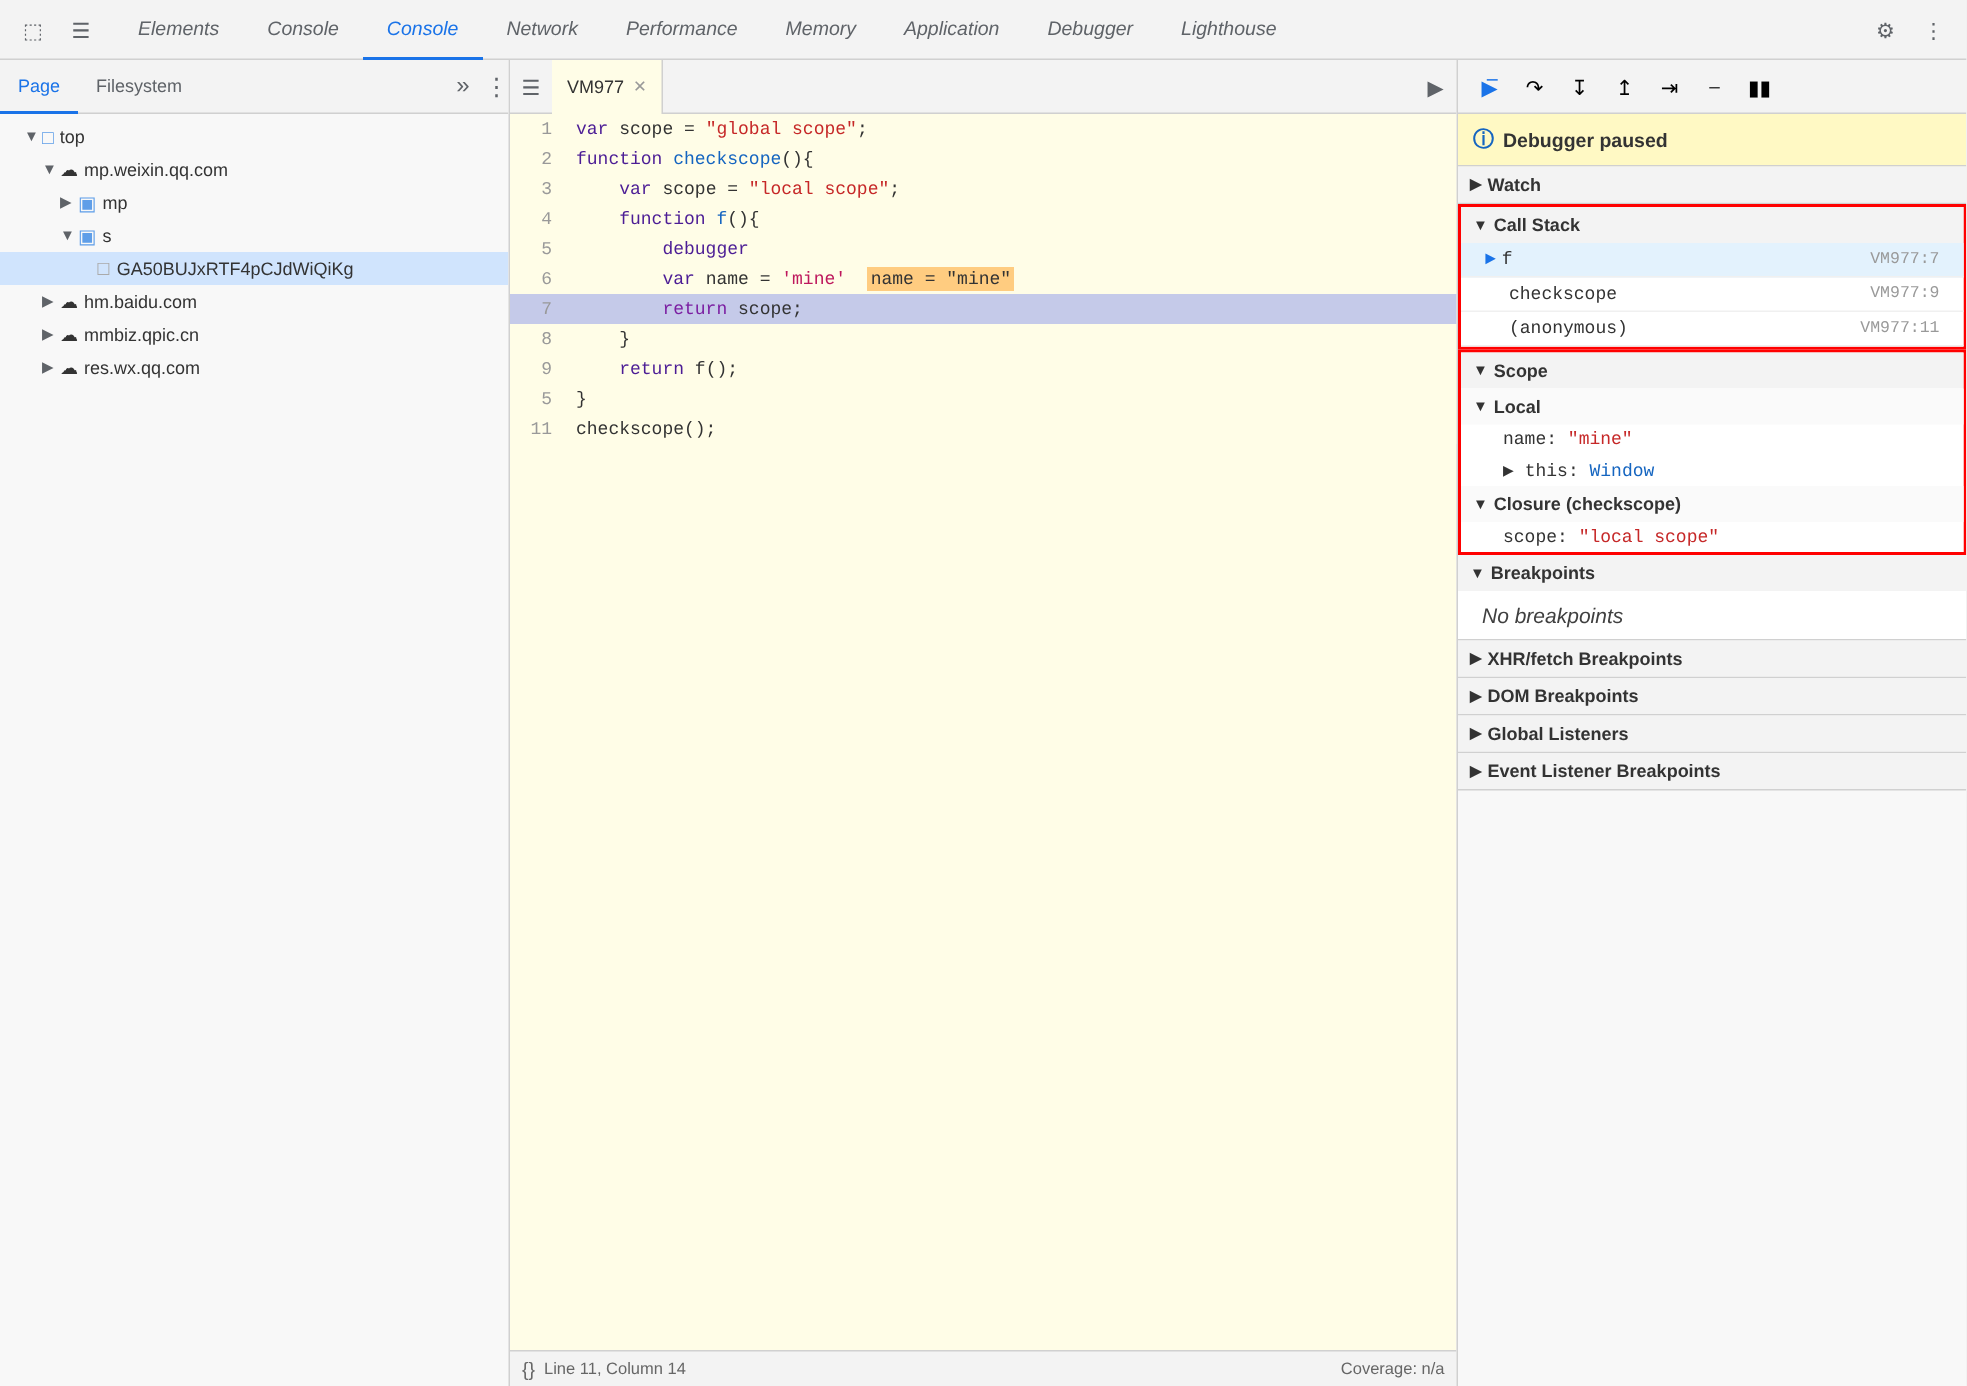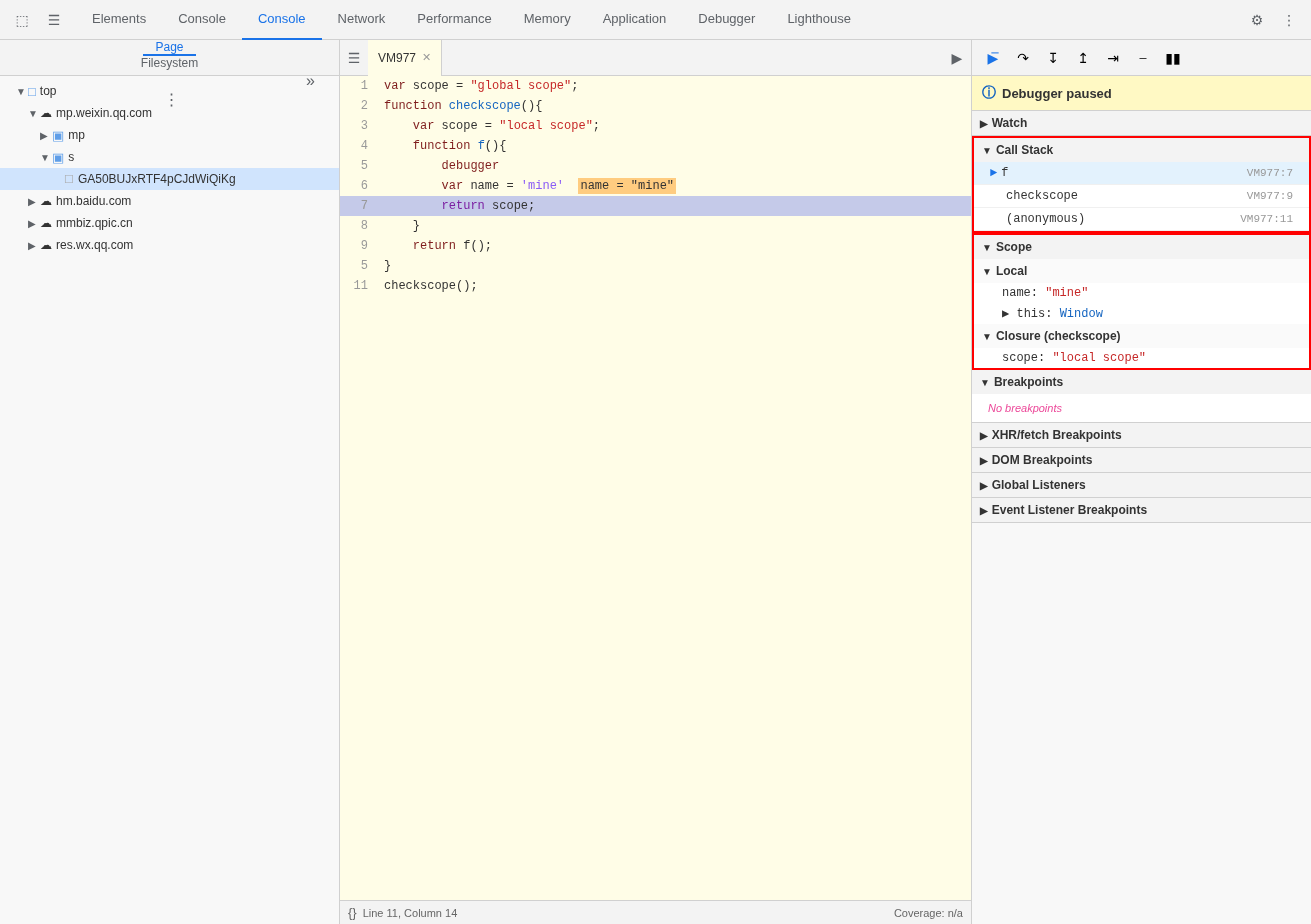--- a/index.html
+++ b/index.html
@@ -9,21 +9,21 @@
     .devtools-toolbar {
       display: flex; align-items: center; height: 40px;
       background: #f3f3f3; border-bottom: 1px solid #d0d0d0;
       padding: 0 8px; gap: 0;
     }
     .toolbar-icons { display: flex; align-items: center; gap: 4px; margin-right: 8px; }
     .toolbar-icon-btn {
       width: 28px; height: 28px; display: flex; align-items: center; justify-content: center;
       cursor: pointer; border-radius: 3px; border: none; background: transparent; font-size: 14px; color: #5f6368;
     }
-    .nav-tabs { display: flex; align-items: stretch; height: 40px; flex: 1; }
+    .nav-tabs { display: flex; align-items: stretch; height: 40px; flex: 1; font-style: italic; }
     .nav-tab {
       display: flex; align-items: center; padding: 0 16px; cursor: pointer;
       font-size: 13px; color: #5f6368; border-bottom: 2px solid transparent;
       white-space: nowrap; position: relative;
     }
     .nav-tab.active { color: #1a73e8; border-bottom: 2px solid #1a73e8; }
     .toolbar-right { display: flex; align-items: center; gap: 4px; margin-left: auto; }
 
     
     .main-layout { display: flex; height: calc(924px - 40px); }
@@ -32,22 +32,21 @@
     .left-sidebar {
       width: 340px; min-width: 340px; background: #f8f8f8;
       border-right: 1px solid #d0d0d0; display: flex; flex-direction: column;
       overflow: hidden;
     }
 
     
     .sidebar-tabs {
       display: flex; align-items: center; height: 36px;
       border-bottom: 1px solid #d0d0d0; background: #f3f3f3;
-      padding: 0 18px;
-      flex-direction: column;
+      padding: 0 0;
     }
     .sidebar-tab {
       padding: 0 12px; height: 36px; display: flex; align-items: center;
       cursor: pointer; font-size: 12px; color: #5f6368; border-bottom: 2px solid transparent;
     }
     .sidebar-tab.active { color: #1a73e8; border-bottom: 2px solid #1a73e8; }
     .sidebar-tab-more { margin-left: auto; cursor: pointer; color: #5f6368; font-size: 16px; padding: 0 6px; }
 
     
     .file-tree { flex: 1; overflow-y: auto; padding: 4px 0; }
@@ -93,23 +92,23 @@
     .line-content {
       padding: 0 8px; font-size: 12px; font-family: 'Consolas', 'Courier New', monospace;
       line-height: 20px; white-space: pre; color: #333;
     }
     tr.code-row:nth-child(1) .line-content,
     tr.code-row .line-content { background: #fffde7; }
     tr.code-row.active-line .line-number,
     tr.code-row.active-line .line-content { background: #c5cae9; }
 
     
-    .kw { color: #7f1d1d; } 
+    .kw { color: #4c1d95; } 
     .str { color: #c62828; } 
-    .str2 { color: #8b5cf6; } 
+    .str2 { color: #be185d; } 
     .fn { color: #1565c0; }
     .tooltip-highlight { background: #ffcc80; padding: 1px 2px; }
 
     
     .status-bar {
       height: 24px; background: #f3f3f3; border-top: 1px solid #d0d0d0;
       display: flex; align-items: center; padding: 0 8px; font-size: 11px; color: #666;
     }
     .status-bar-icon { margin-right: 6px; font-size: 13px; }
     .status-bar-right { margin-left: auto; }
@@ -164,21 +163,21 @@
     .scope-key { color: #c62828; }
     .scope-val { color: #1565c0; }
     .scope-val-str { color: #c62828; }
     .scope-sub-item { padding: 3px 28px; font-size: 12px; font-family: 'Consolas', 'Courier New', monospace; }
     .scope-sub-item .scope-key { color: #333; }
 
     
     .red-border { border: 2px solid red; }
 
     
-    .section-empty { padding: 8px 16px; color: #ec4899; font-style: italic; font-size: 11px; }
+    .section-empty { padding: 8px 16px; color: #404040; font-style: italic; font-size: 14px; }
 
     
     .right-panel-scroll { flex: 1; overflow-y: auto; }
 
     
     ::-webkit-scrollbar { width: 8px; height: 8px; }
     ::-webkit-scrollbar-track { background: #f1f1f1; }
     ::-webkit-scrollbar-thumb { background: #c1c1c1; border-radius: 4px; }
   </style>
 </head>

